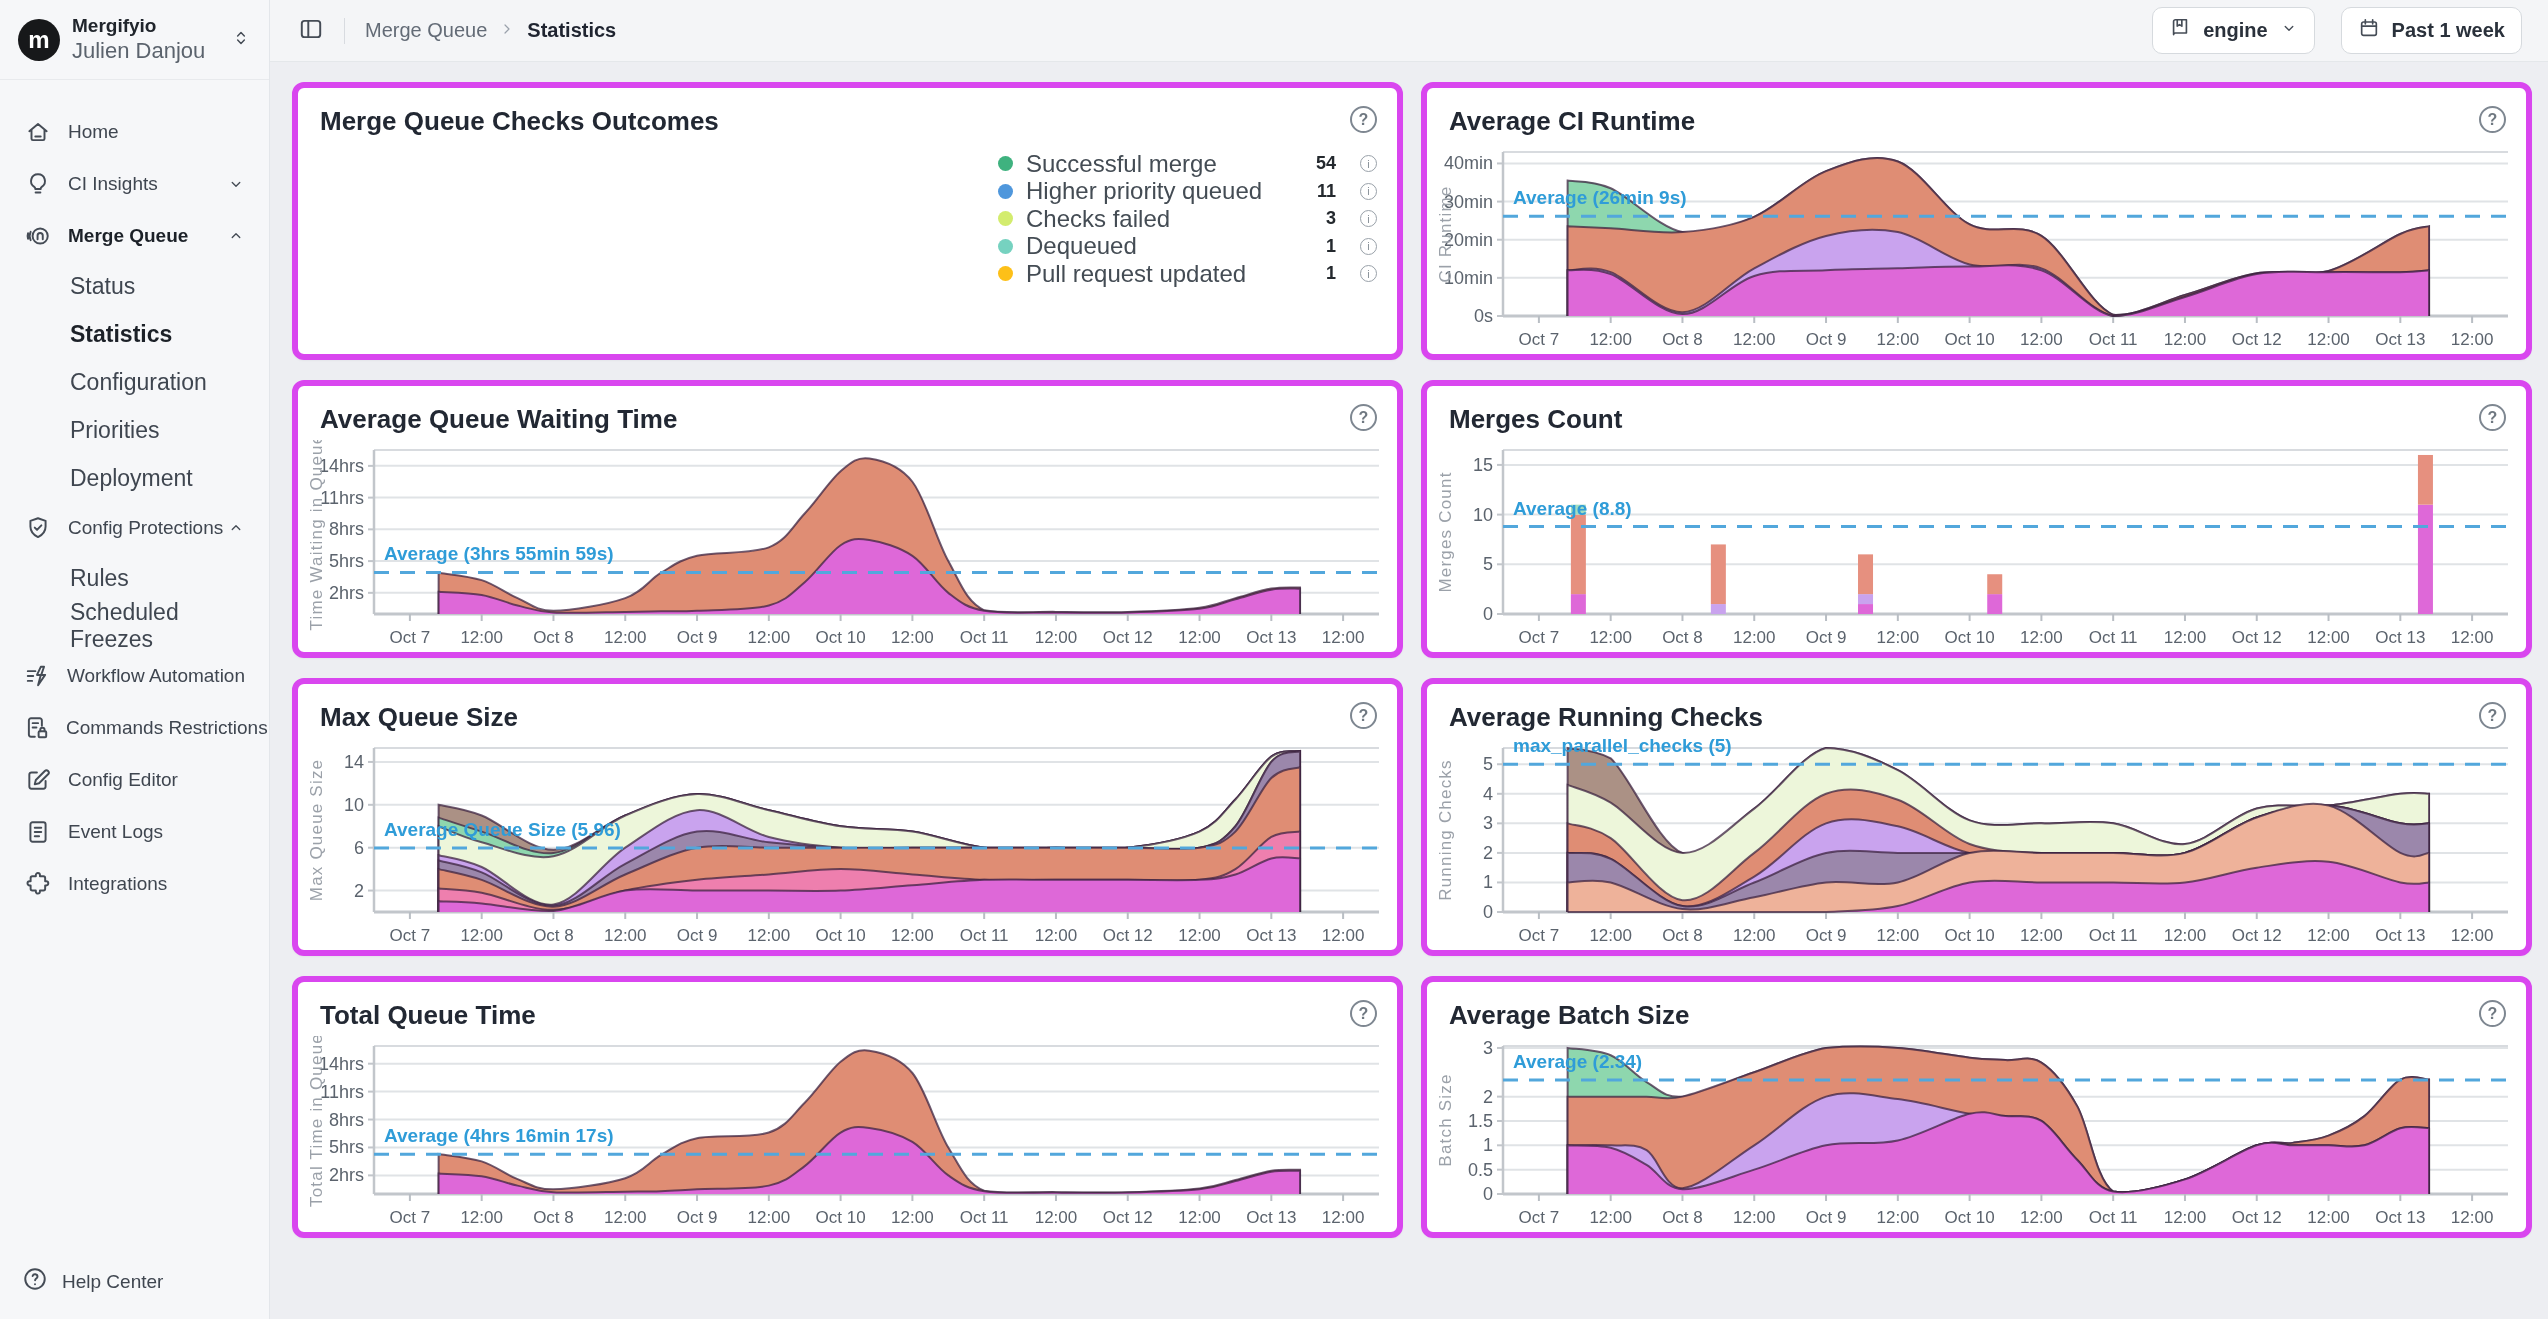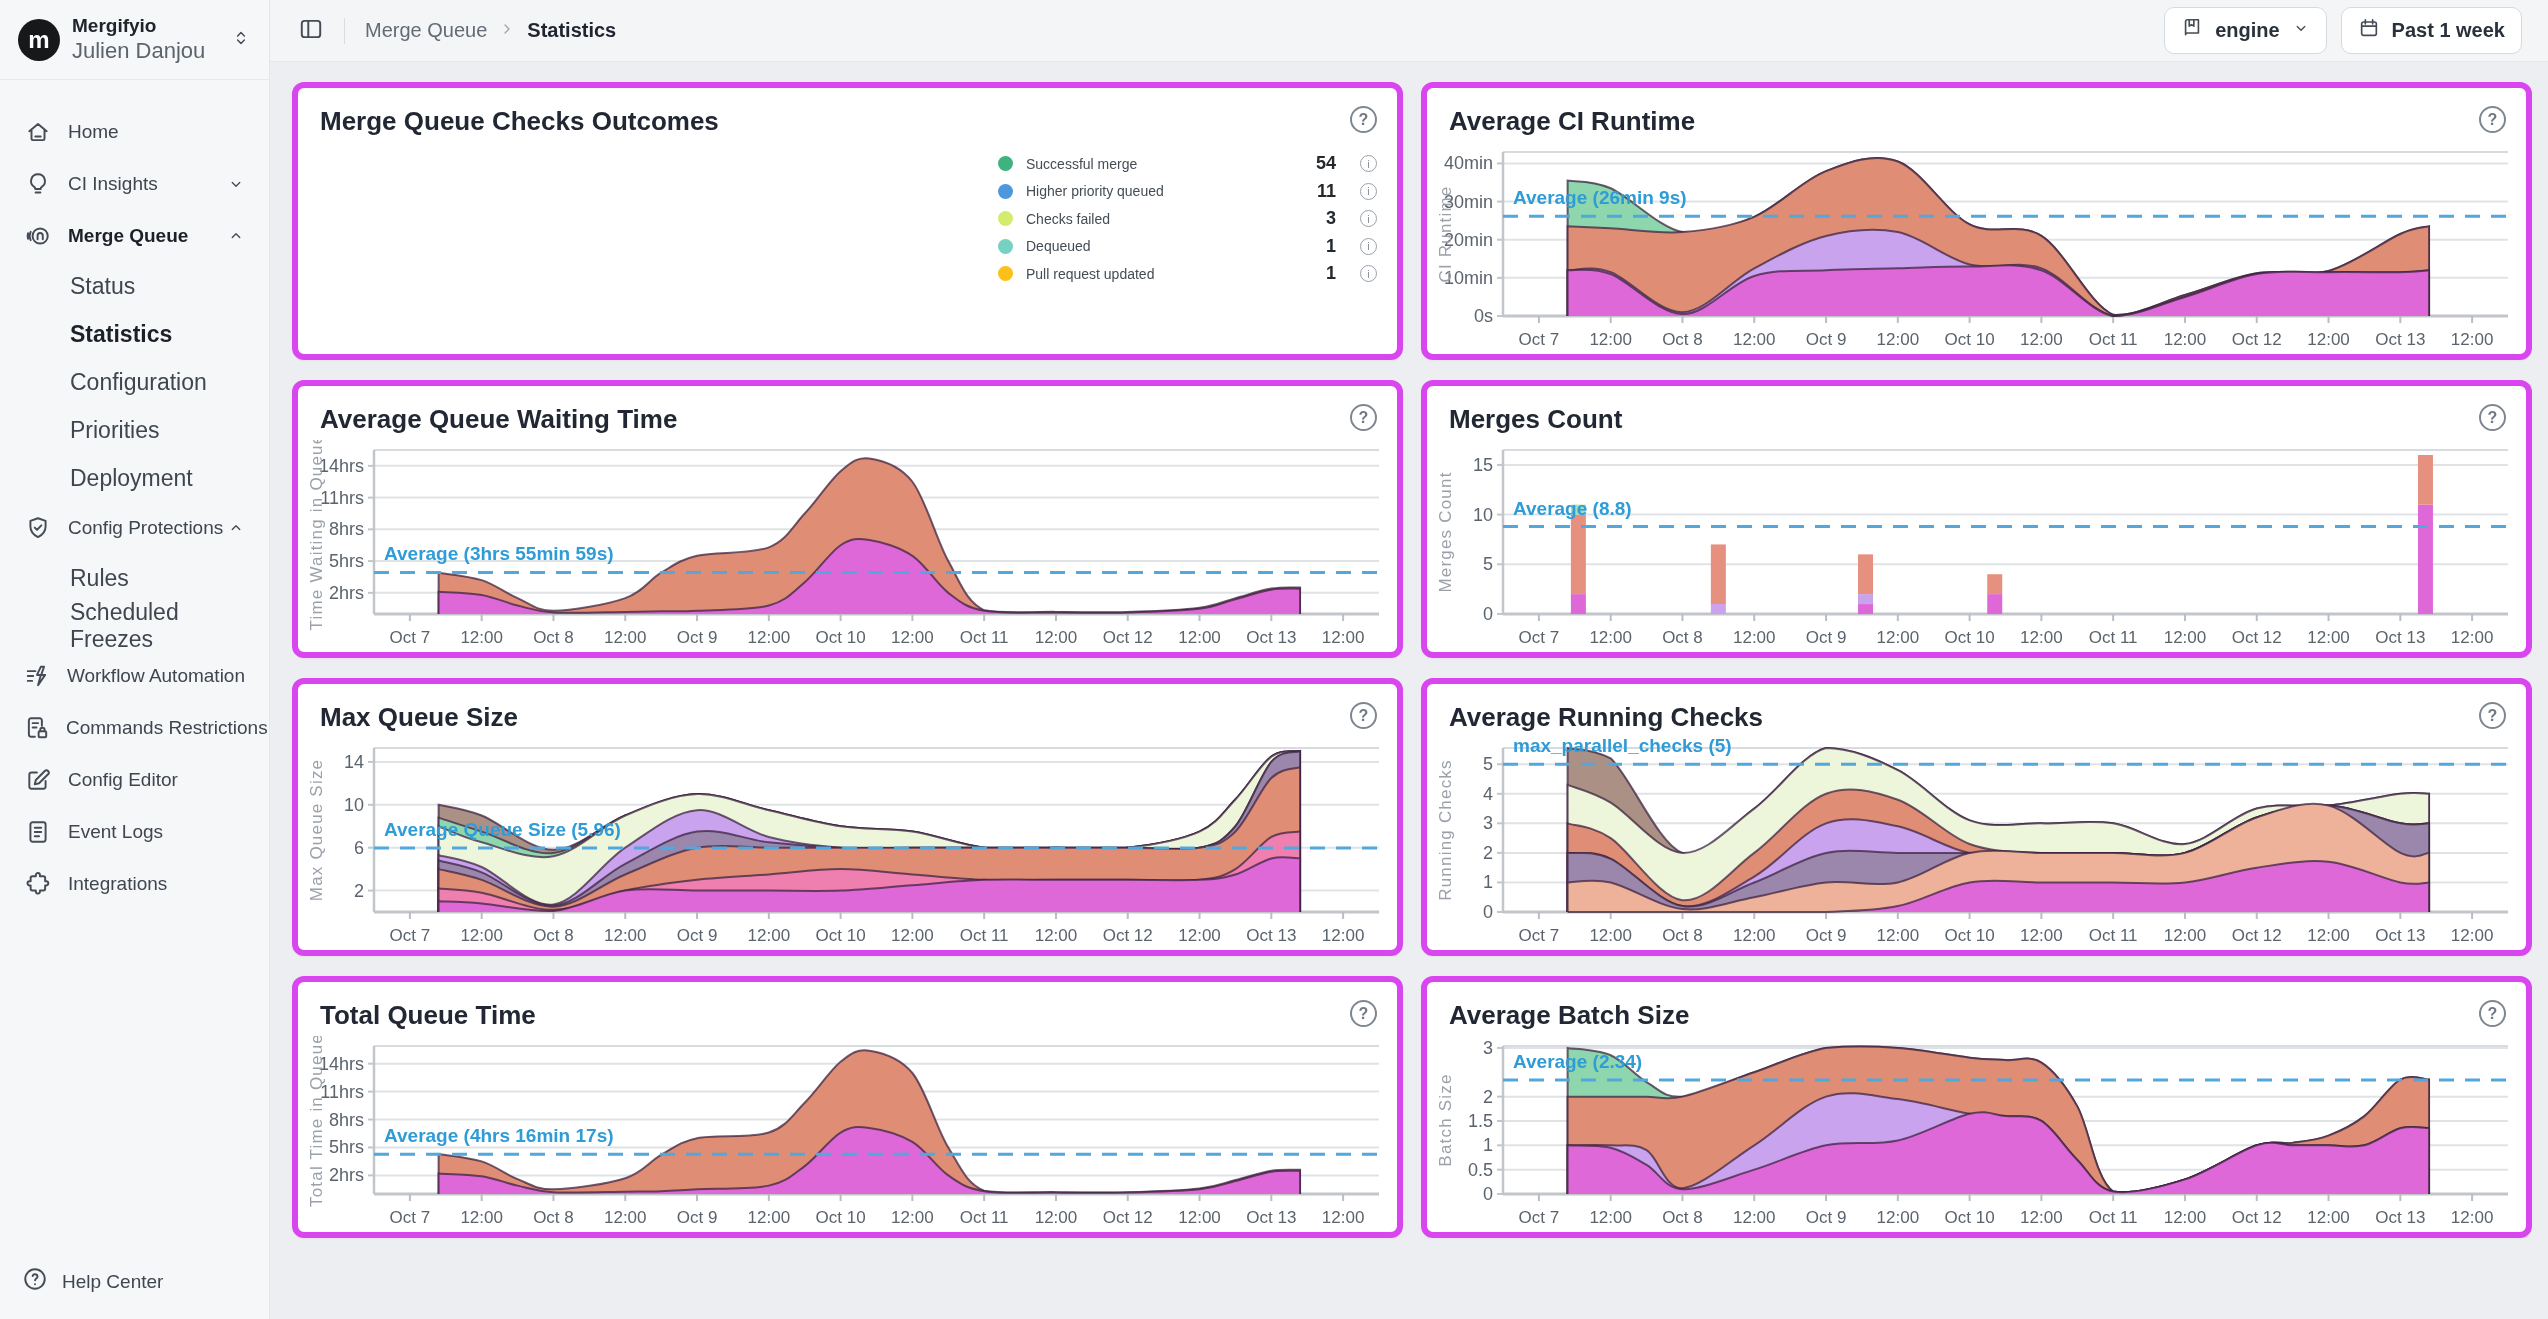--- a/index.html
+++ b/index.html
@@ -25,41 +25,41 @@
   .sb-footer { position:absolute; left:22px; bottom:22px; display:flex; align-items:center; gap:14px; font-size:19px; color:#3f4650; cursor:pointer; }
   svg.icon { stroke:#454c56; fill:none; stroke-width:1.8; stroke-linecap:round; stroke-linejoin:round; }
 
   
   .main { flex:1; display:flex; flex-direction:column; height:100%; overflow:hidden; }
   .topbar { height:62px; background:#f4f5f7; border-bottom:1px solid #e4e7ea; display:flex; align-items:center; padding:0 26px 0 28px; }
   .tb-divider { width:1px; height:26px; background:#d8dbe0; margin:0 20px; }
   .breadcrumb { display:flex; align-items:center; gap:12px; font-size:20px; }
   .bc-link { color:#636b76; cursor:pointer; }
   .bc-current { color:#1f2430; font-weight:700; }
-  .tb-right { margin-left:auto; display:flex; gap:14px; }
+  .tb-right { margin-left:auto; display:flex; gap:26px; }
   .tb-btn { display:flex; align-items:center; gap:12px; background:#fff; border:1px solid #d6dade; border-radius:10px; padding:9px 16px; font-size:20px; font-weight:600; color:#2a313b; cursor:pointer; }
   .filtersbar { height:57px; background:#f4f5f7; border-bottom:1px solid #e4e7ea; display:flex; align-items:center; padding:0 28px; gap:14px; }
   .filters-label { font-size:20px; color:#454d57; font-weight:500; }
 
   
   .content { flex:1; padding:20px 16px 0 22px; overflow:hidden; }
   .grid { display:grid; grid-template-columns:1fr 1fr; grid-template-rows:278px 278px 278px 262px; column-gap:18px; row-gap:20px; }
   .card { position:relative; background:#fff; border:6px solid #d946ef; border-radius:12px; box-shadow:0 1px 2px rgba(27,35,44,.04); }
   .card-head { display:flex; justify-content:space-between; align-items:flex-start; padding:18px 20px 0 22px; }
   .card-title { font-size:26px; font-weight:600; color:#222833; }
   .help-badge { width:27px; height:27px; border-radius:50%; border:2px solid #7e8791; color:#6f7881; font-size:16px; font-weight:700; display:flex; align-items:center; justify-content:center; cursor:pointer; }
   .chart-host { position:absolute; left:10px; right:14px; top:54px; bottom:6px; }
   .chart-host svg { display:block; }
 
   
   .donut-wrap { position:absolute; left:96px; top:44px; width:230px; height:226px; }
   .legend { position:absolute; left:700px; right:20px; top:62px; }
   .legend-row { display:flex; align-items:center; height:27.5px; }
   .legend-dot { width:15px; height:15px; border-radius:50%; margin-right:13px; }
-  .legend-label { font-size:14px; color:#444c54; flex:1; }
+  .legend-label { font-size:24px; color:#444c54; flex:1; }
   .legend-value { font-size:18px; font-weight:700; color:#24292e; margin-right:24px; }
   .info-badge { width:17px; height:17px; border-radius:50%; border:1.5px solid #99a1a9; color:#8a929a; font-size:11px; display:flex; align-items:center; justify-content:center; cursor:pointer; }
 </style>
 </head>
 <body>
 
 <div class="app">
 
   <aside class="sidebar">
     <div class="sb-header">

